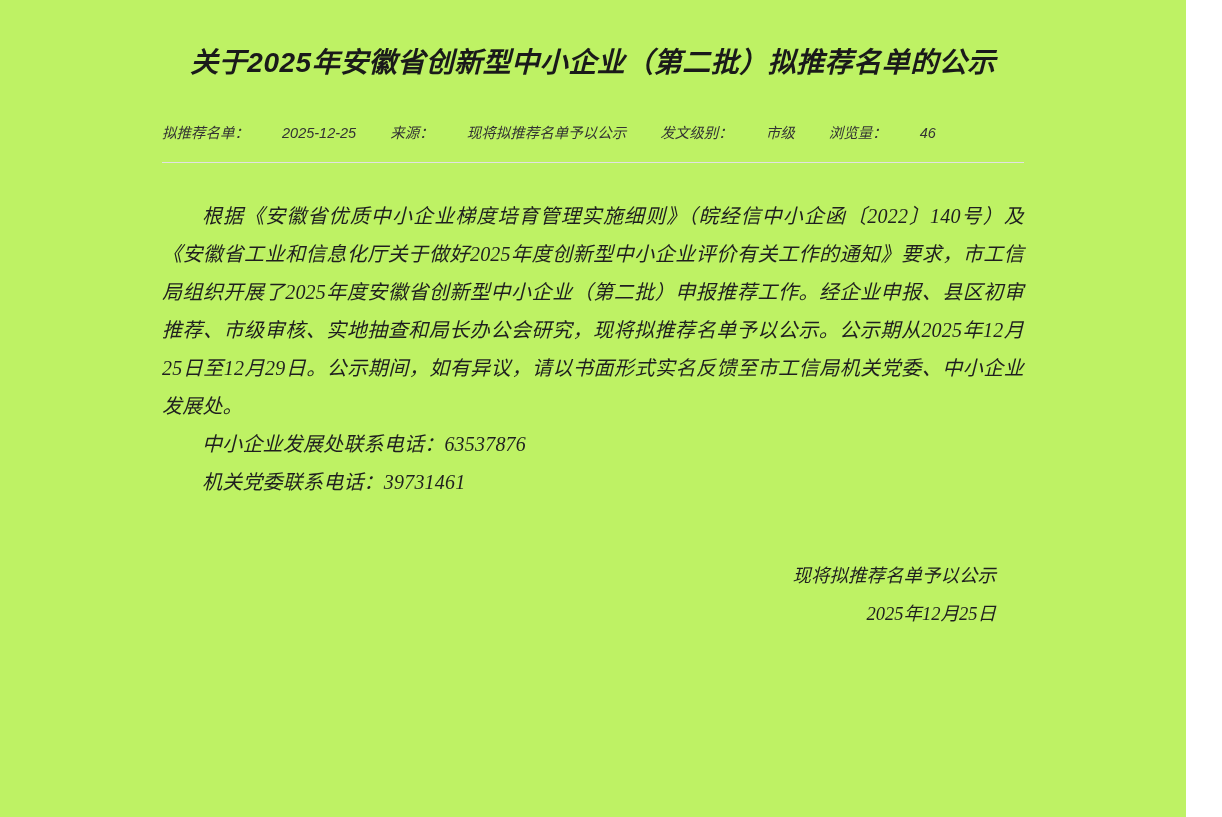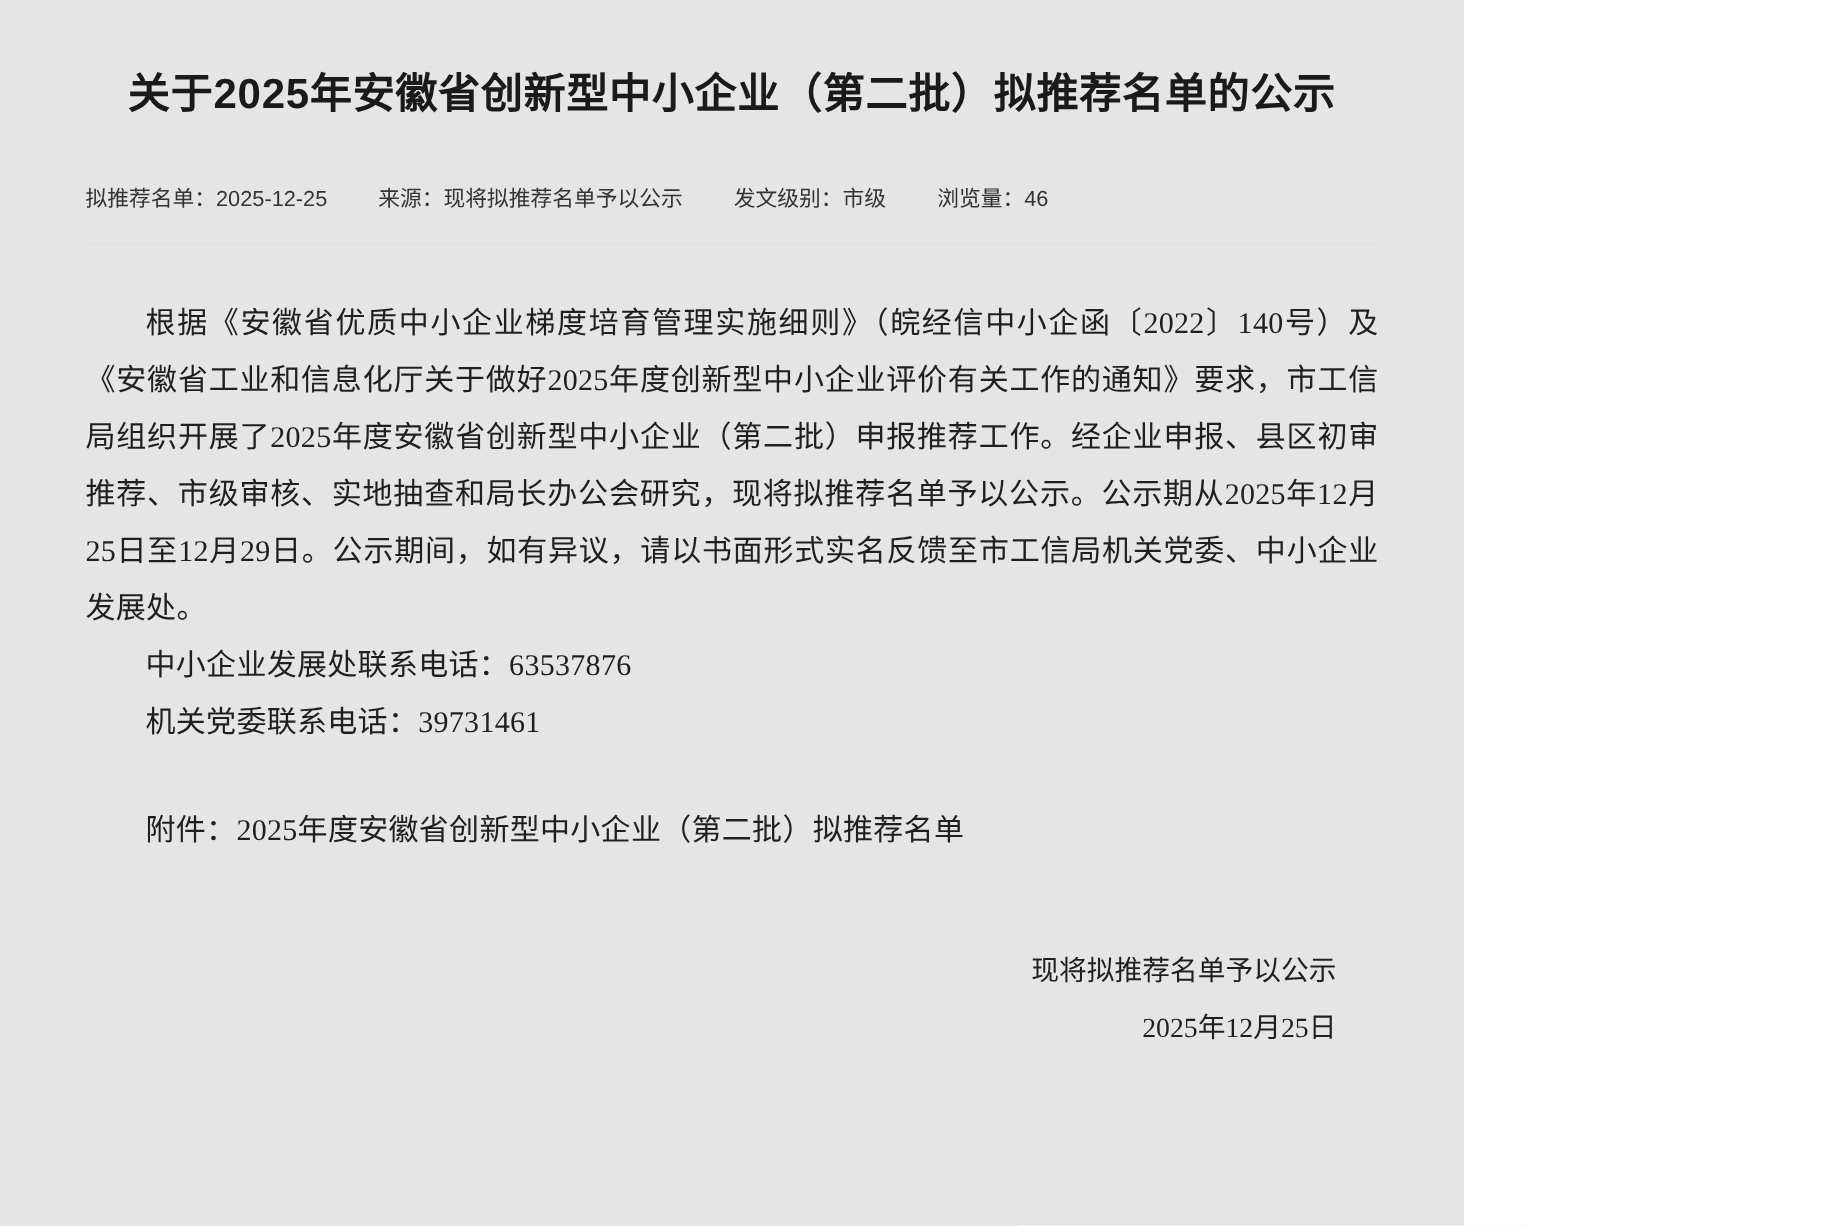--- a/index.html
+++ b/index.html
@@ -8,26 +8,27 @@
     background: #ffffff;
   }
   body {
     width: 1222px;
     height: 817px;
     font-family: "Liberation Sans", sans-serif;
     color: #222222;
     overflow: hidden;
   }
   .page {
-    width: 976px;
+    width: 1186px;
     height: 817px;
     box-sizing: border-box;
     padding: 0;
     position: relative;
-    background: #e5e5e5;
+    background: #bef264;
+    font-style: italic;
   }
   .article {
     width: 862px;
     margin: 0 auto;
     padding-top: 40px;
     box-sizing: border-box;
   }
   .doc-title {
     font-family: "Liberation Sans", sans-serif;
     font-size: 28px;
@@ -52,20 +53,21 @@
     margin-right: 30px;
   }
   .meta-item:last-child {
     margin-right: 0;
   }
   .meta-label {
     color: #333333;
   }
   .meta-value {
     color: #333333;
+    margin-left: 33px;
   }
   .divider {
     margin-top: 18px;
     border: 0;
     border-top: 1px solid #e2e2e2;
     height: 0;
     width: 100%;
   }
   .body-content {
     margin-top: 34px;
@@ -127,23 +129,20 @@
       </span>
     </div>
 
     <hr class="divider">
 
     <div class="body-content">
       <p>根据《安徽省优质中小企业梯度培育管理实施细则》（皖经信中小企函〔2022〕140号）及《安徽省工业和信息化厅关于做好2025年度创新型中小企业评价有关工作的通知》要求，市工信局组织开展了2025年度安徽省创新型中小企业（第二批）申报推荐工作。经企业申报、县区初审推荐、市级审核、实地抽查和局长办公会研究，现将拟推荐名单予以公示。公示期从2025年12月25日至12月29日。公示期间，如有异议，请以书面形式实名反馈至市工信局机关党委、中小企业发展处。</p>
       <p class="contact-line">中小企业发展处联系电话：63537876</p>
       <p class="contact-line">机关党委联系电话：39731461</p>
 
-      <div class="attachment-block">
-        <p>附件：2025年度安徽省创新型中小企业（第二批）拟推荐名单</p>
-      </div>
     </div>
 
     <div class="signature">
       <div>现将拟推荐名单予以公示</div>
       <div>2025年12月25日</div>
     </div>
 
   </div>
 </div>
 

